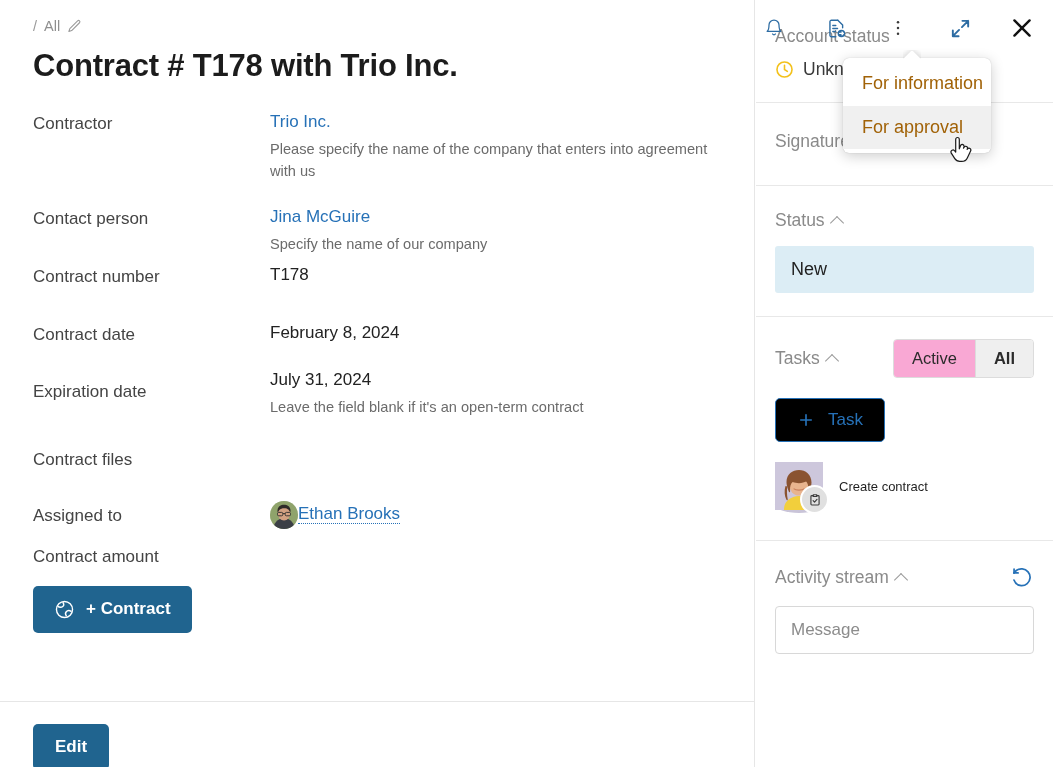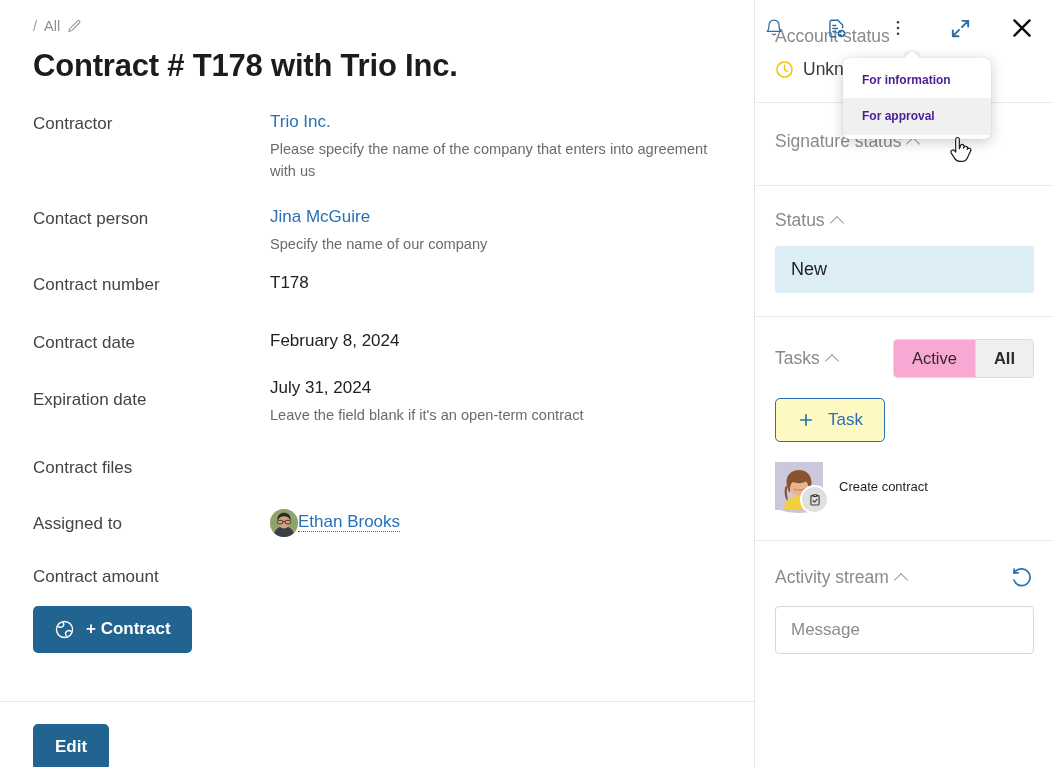--- a/index.html
+++ b/index.html
@@ -73,26 +73,25 @@
     top: 3px;
     width: 14px;
     height: 14px;
     background: #ffffff;
     transform: rotate(45deg);
     border-radius: 2px;
     box-shadow: -2px -2px 5px rgba(0,0,0,0.10);
   }
   .dropdown-item {
     padding: 11px 19px;
-    font-size: 12px;
-    color: #4c1d95;
+    font-size: 18px;
+    color: #a16207;
     cursor: pointer;
     white-space: nowrap;
     line-height: 1.2;
-    font-weight: bold;
   }
   .dropdown-item.hovered {
     background: #f0f0f0;
   }
 
   
   .main {
     position: absolute;
     left: 0;
     top: 0;
@@ -275,21 +274,21 @@
     background: #efefef;
     font-weight: bold;
   }
   .seg-btn + .seg-btn { border-left: 1px solid #dcdcdc; }
 
   .btn-outline {
     display: inline-flex;
     align-items: center;
     gap: 13px;
     border: 1px solid #2671b7;
-    background: #fef9c3;
+    background: #000000;
     color: #2671b7;
     border-radius: 5px;
     font-size: 17px;
     padding: 11px 21px;
     margin-top: 20px;
     cursor: pointer;
     font-family: "Liberation Sans", sans-serif;
   }
   .task-item {
     display: flex;
@@ -388,21 +387,21 @@
       </div>
 
       <div class="field-row" style="margin-top:24px;">
         <div class="field-label">Contact person</div>
         <div class="field-value">
           <span class="link">Jina McGuire</span>
           <div class="hint">Specify the name of our company</div>
         </div>
       </div>
 
-      <div class="field-row" style="margin-top:17px;">
+      <div class="field-row" style="margin-top:9px;">
         <div class="field-label">Contract number</div>
         <div class="field-value">T178</div>
       </div>
 
       <div class="field-row" style="margin-top:36px;">
         <div class="field-label">Contract date</div>
         <div class="field-value">February 8, 2024</div>
       </div>
 
       <div class="field-row" style="margin-top:25px;">
@@ -431,21 +430,21 @@
                 <rect x="7.5" y="11.4" width="5.3" height="3.4" rx="1.2" fill="none" stroke="#2b2b2b" stroke-width="0.9"></rect>
                 <rect x="15.2" y="11.4" width="5.3" height="3.4" rx="1.2" fill="none" stroke="#2b2b2b" stroke-width="0.9"></rect>
                 <line x1="12.8" y1="12.6" x2="15.2" y2="12.6" stroke="#2b2b2b" stroke-width="0.9"></line>
               </svg>
             </span>
             <span class="dotted-link">Ethan Brooks</span>
           </div>
         </div>
       </div>
 
-      <div class="field-row" style="margin-top:28px;">
+      <div class="field-row" style="margin-top:16px;">
         <div class="field-label">Contract amount</div>
       </div>
 
       <div style="margin-top:19px;">
         <button class="btn-primary">
           <span style="display:flex;">
             <svg width="21" height="21" viewBox="0 0 24 24" fill="none" stroke="#ffffff" stroke-width="1.6">
               <circle cx="12" cy="12" r="9.2"></circle>
               <path d="M4.2 8.5c2.4 1.5 4.6 1.1 6.1-.2 1.4-1.3 1-3.2-.3-4.6"></path>
               <path d="M20 14.4c-2.2-1.6-4.4-1.8-6 .1-1.2 1.4-1 3.4.4 4.9"></path>

